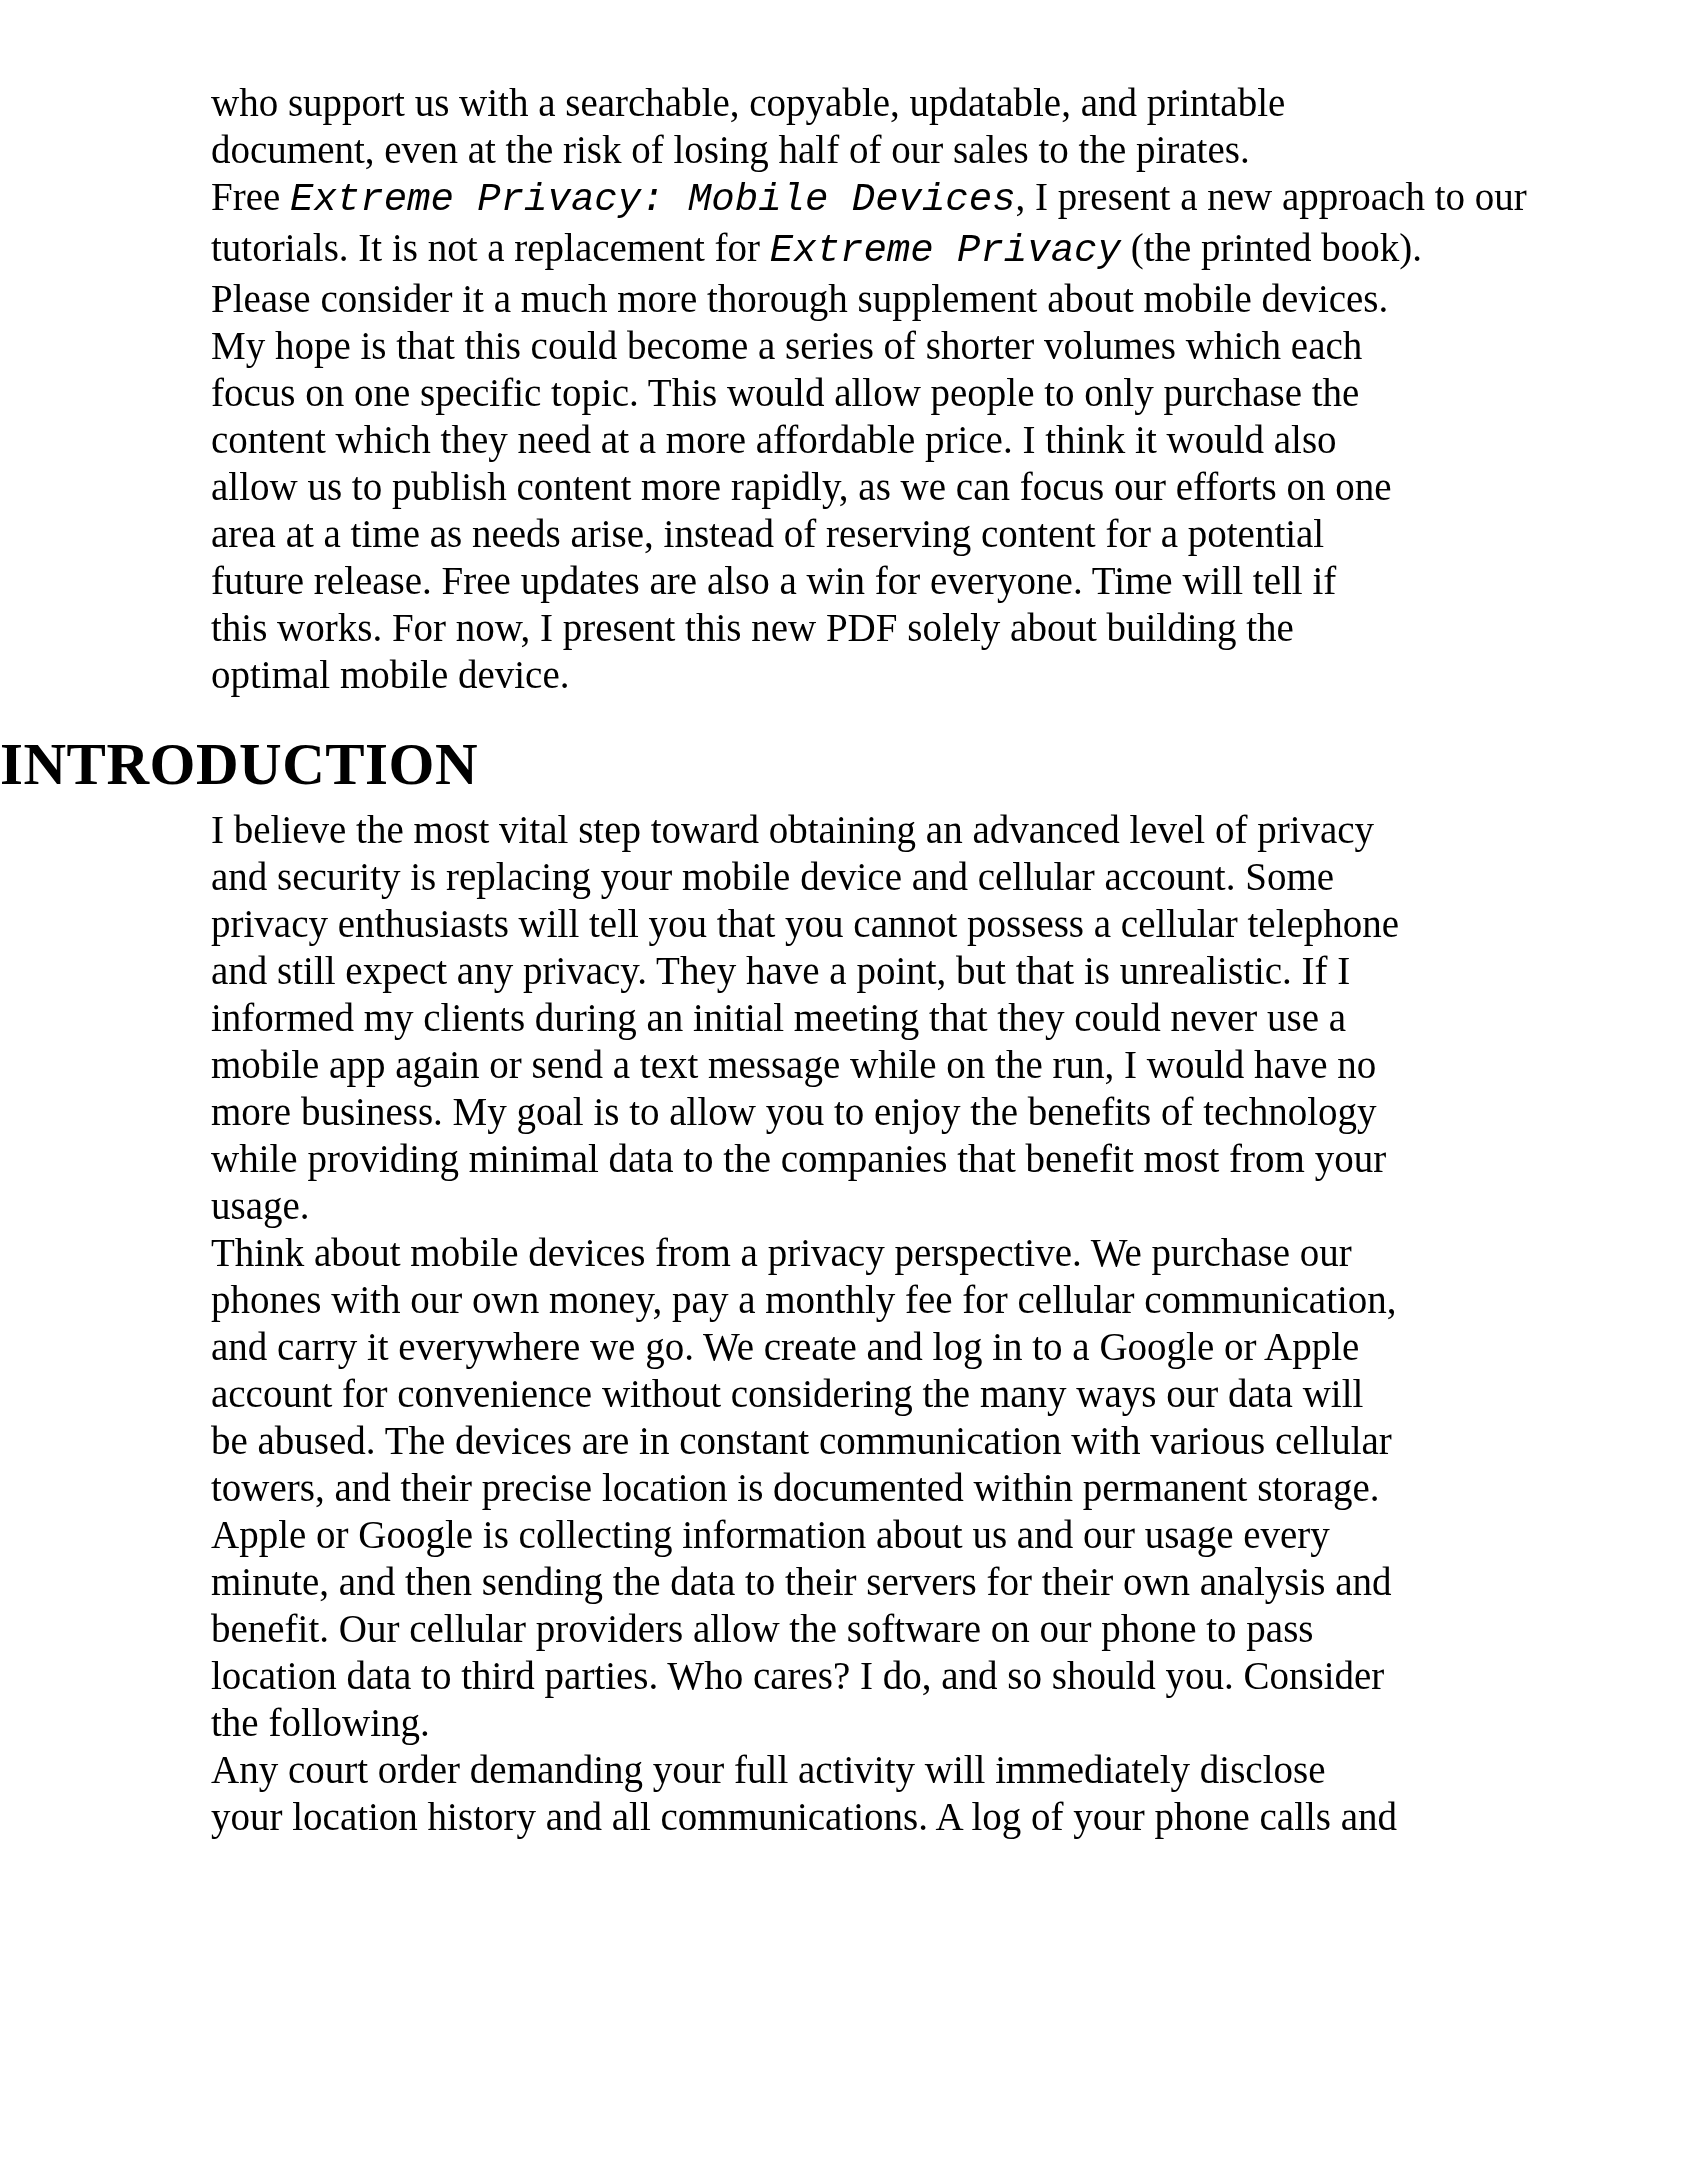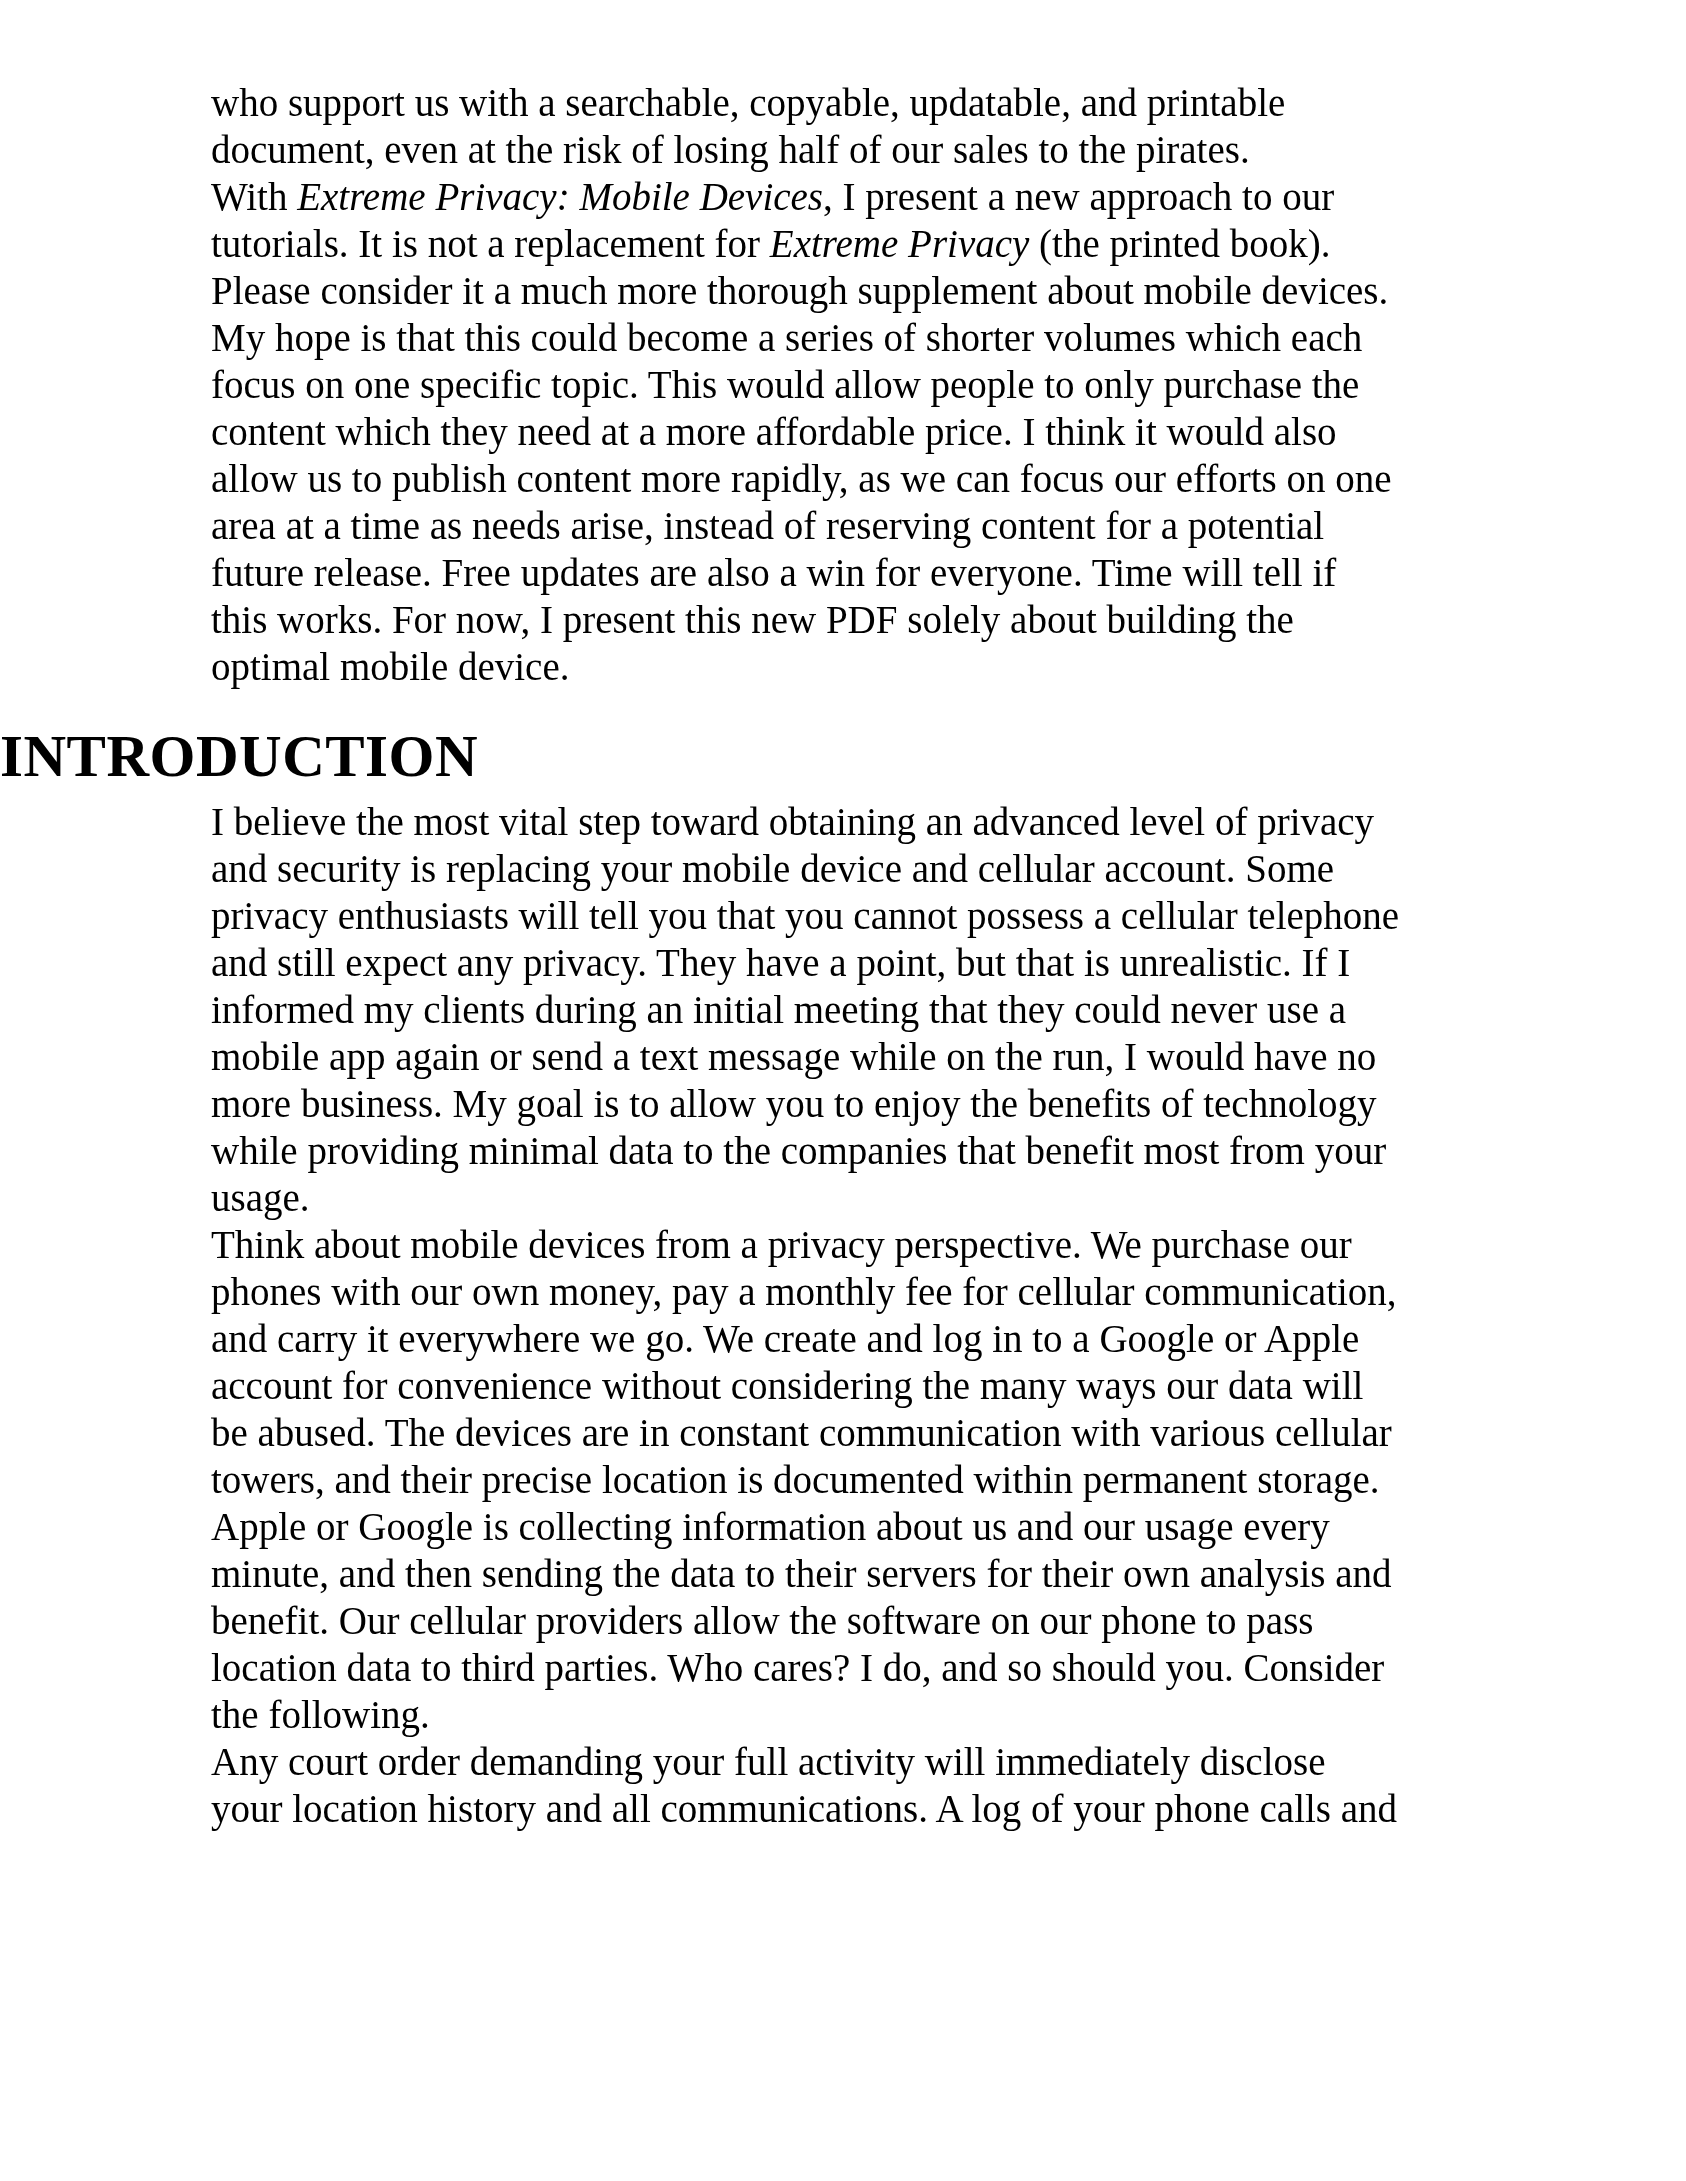--- a/index.html
+++ b/index.html
@@ -18,42 +18,42 @@
     font-size: 39px;
     line-height: 47px;
     color: #000000;
   }
   .text-block.first {
     padding-top: 79px;
   }
   .line {
     white-space: nowrap;
   }
-  .line em { font-style: italic; }
+  .line em { font-style: italic; font-family: Liberation Mono, monospace; }
   h1.section-heading {
     margin: 30px 0 6.4px 0;
     font-size: 59px;
     line-height: 72px;
     font-weight: bold;
     text-align: left;
     letter-spacing: 0.5px;
     color: #000000;
   }
 </style>
 </head>
 <body>
 
 <div class="page">
   <div class="text-block first" id="intro-block">
       <div>
         <div class="line"><span>who support us with a searchable, copyable, updatable, and printable</span></div>
         <div class="line"><span>document, even at the risk of losing half of our sales to the pirates.</span></div>
       </div>
       <div>
-        <div class="line"><span>With </span><em>Extreme Privacy: Mobile Devices</em><span>, I present a new approach to our</span></div>
+        <div class="line"><span>Free </span><em>Extreme Privacy: Mobile Devices</em><span>, I present a new approach to our</span></div>
         <div class="line"><span>tutorials. It is not a replacement for </span><em>Extreme Privacy</em><span> (the printed book).</span></div>
         <div class="line"><span>Please consider it a much more thorough supplement about mobile devices.</span></div>
         <div class="line"><span>My hope is that this could become a series of shorter volumes which each</span></div>
         <div class="line"><span>focus on one specific topic. This would allow people to only purchase the</span></div>
         <div class="line"><span>content which they need at a more affordable price. I think it would also</span></div>
         <div class="line"><span>allow us to publish content more rapidly, as we can focus our efforts on one</span></div>
         <div class="line"><span>area at a time as needs arise, instead of reserving content for a potential</span></div>
         <div class="line"><span>future release. Free updates are also a win for everyone. Time will tell if</span></div>
         <div class="line"><span>this works. For now, I present this new PDF solely about building the</span></div>
         <div class="line"><span>optimal mobile device.</span></div>

